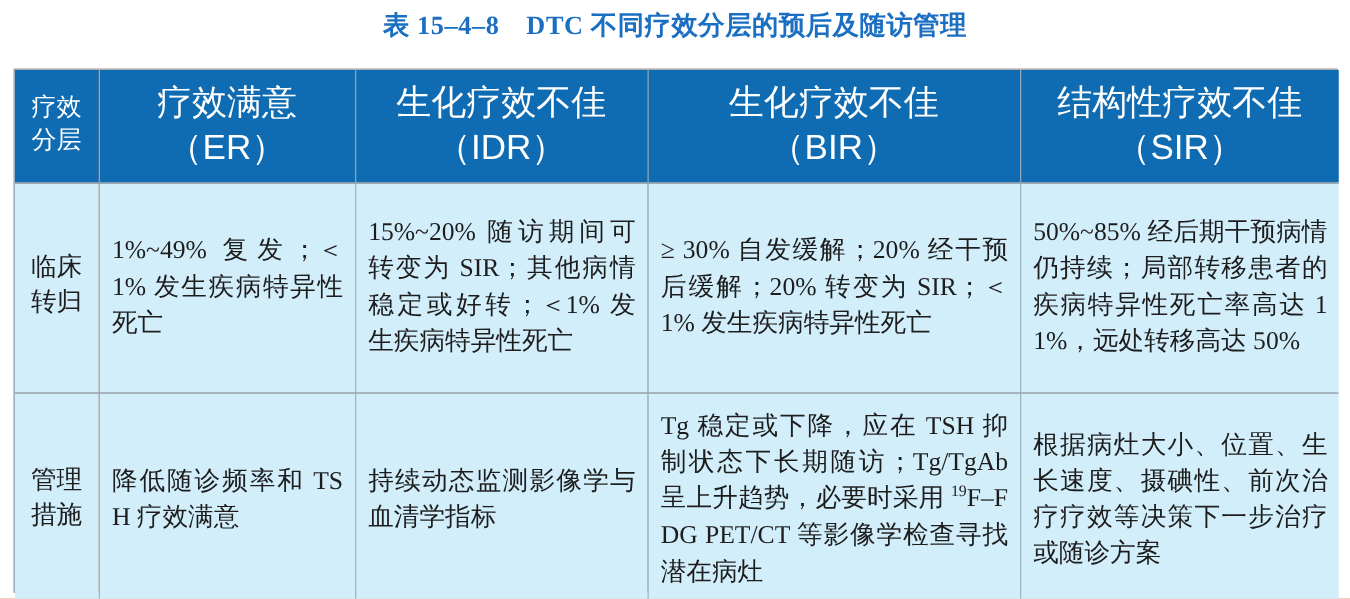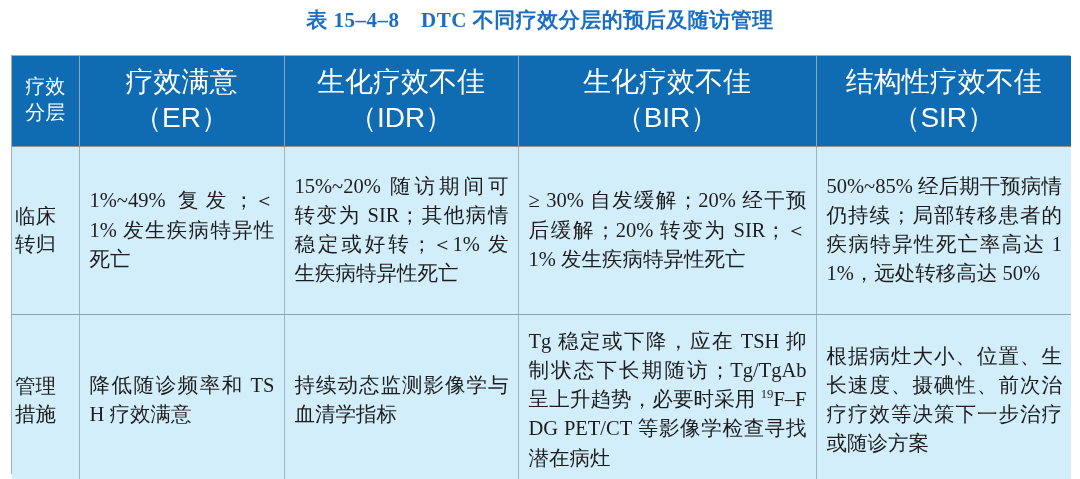--- a/index.html
+++ b/index.html
@@ -88,26 +88,27 @@
     border-right: 1.5px solid #9db3c0;
     border-bottom: 1.5px solid #8ba3b2;
     text-align: justify;
     text-justify: inter-ideograph;
     word-break: break-all;
   }
   tbody td:last-child { border-right: none; }
   tbody tr:last-child td { border-bottom: none; }
 
   tbody td.row-label {
-    text-align: left;
+    text-align: center;
     padding-left: 3px;
     padding-right: 3px;
     font-size: 20.5px;
     line-height: 1.38;
     word-break: keep-all;
+    font-family: Liberation Mono, monospace;
   }
   tbody td.row-label .lbl-line { display: block; }
 
   .cell-text { display: block; }
   .sup-iso { font-size: 0.62em; vertical-align: super; line-height: 0; }
 
   tbody tr.row-clinical td { height: 168px; }
   tbody tr.row-management td { height: 171px; }
 </style>
 </head>

